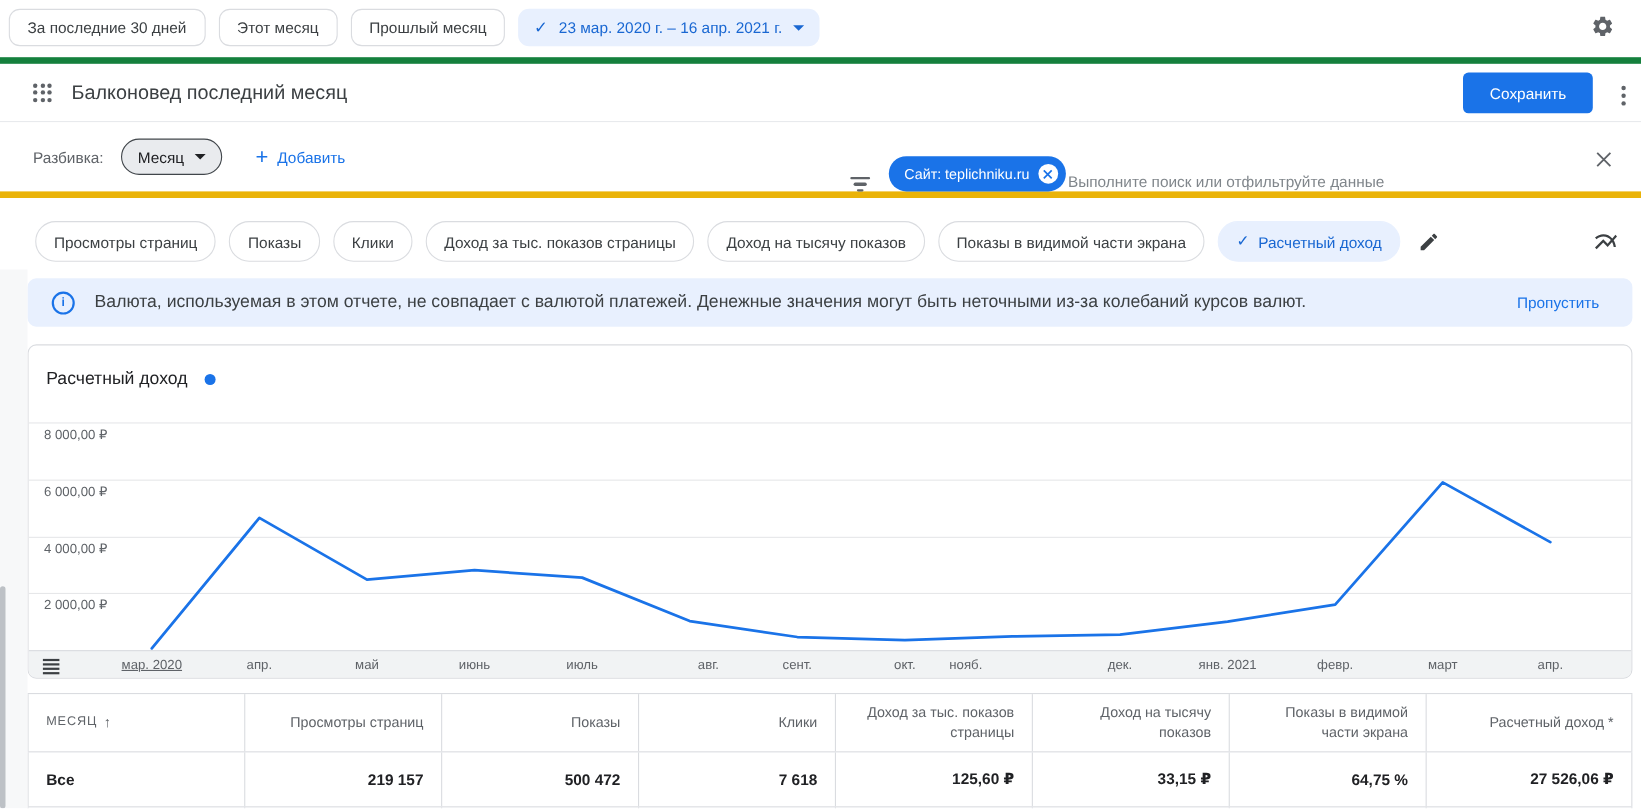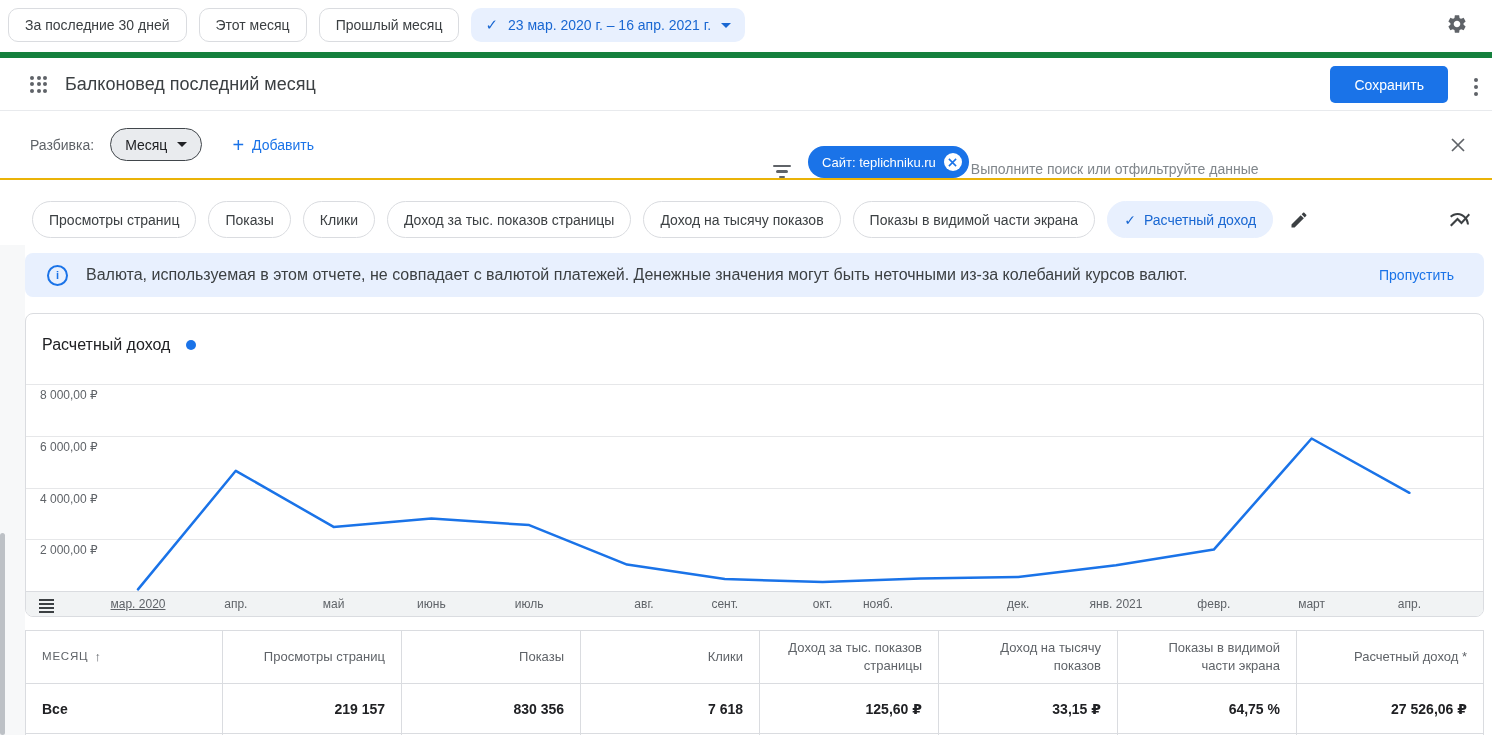--- a/index.html
+++ b/index.html
@@ -23,21 +23,21 @@
   .appsgrid{margin-left:30px;display:grid;grid-template-columns:repeat(3,4px);grid-gap:2.5px;cursor:pointer;}
   .appsgrid i{width:4px;height:4px;border-radius:50%;background:#5f6368;}
   .doc-title{margin-left:18px;font-size:18px;color:#3c4043;}
   .savebtn{position:absolute;right:44px;top:8px;height:37px;padding:0 24px;background:#1a73e8;color:#fff;
     border:none;border-radius:5px;font-size:14px;font-weight:500;cursor:pointer;font-family:inherit;}
   .kebab{position:absolute;right:12px;top:18px;display:flex;flex-direction:column;gap:3px;cursor:pointer;padding:2px;}
   .kebab i{width:4px;height:4px;border-radius:50%;background:#5f6368;}
 
   
   .filterbar{position:absolute;top:111px;left:0;right:0;height:69px;box-sizing:border-box;
-    border-bottom:2px solid #eab308;display:flex;align-items:center;}
+    border-bottom:6px solid #eab308;display:flex;align-items:center;}
   .bd-label{margin-left:30px;font-size:14px;color:#5f6368;}
   .month-pill{margin-left:16px;height:33px;padding:0 14px;border-radius:17px;background:#e9ebee;
     border:1.5px solid #41464b;color:#202124;font-size:14px;display:inline-flex;align-items:center;gap:10px;cursor:pointer;}
   .caret-dark{width:0;height:0;border-left:5px solid transparent;border-right:5px solid transparent;border-top:5px solid #202124;}
   .addlink{margin-left:30px;display:inline-flex;align-items:center;gap:8px;color:#1a73e8;font-size:14px;font-weight:500;cursor:pointer;}
   .plus{font-size:20px;font-weight:400;line-height:1;}
   .filter-right{position:absolute;left:772px;top:0;bottom:0;right:0;display:flex;align-items:flex-end;}
   .funnel{display:flex;flex-direction:column;gap:3px;align-items:center;width:20px;cursor:pointer;}
   .funnel i{height:2.5px;background:#5f6368;border-radius:2px;display:block;}
   .funnel i:nth-child(1){width:18px;} .funnel i:nth-child(2){width:12px;} .funnel i:nth-child(3){width:6px;}
@@ -278,21 +278,21 @@
           <span>Показы в видимой части экрана</span>
         </div>
         <div class="tcell" style="width: 187px;">
           <span>Расчетный доход *</span>
         </div>
       </div>
     <div id="tbodyRows">
         <div class="trow drow">
           <div class="tcell" style="width: 198px;">Все</div>
           <div class="tcell" style="width: 179px;">219 157</div>
-          <div class="tcell" style="width: 179px;">830 356</div>
+          <div class="tcell" style="width: 179px;">500 472</div>
           <div class="tcell" style="width: 179px;">7 618</div>
           <div class="tcell" style="width: 179px;">125,60 ₽</div>
           <div class="tcell" style="width: 179px;">33,15 ₽</div>
           <div class="tcell" style="width: 179px;">64,75 %</div>
           <div class="tcell" style="width: 187px;">27 526,06 ₽</div>
         </div>
       </div>
     <div class="trow prow" id="partialRow">
         <div class="tcell" style="width: 198px;"></div>
         <div class="tcell" style="width: 179px;"></div>

